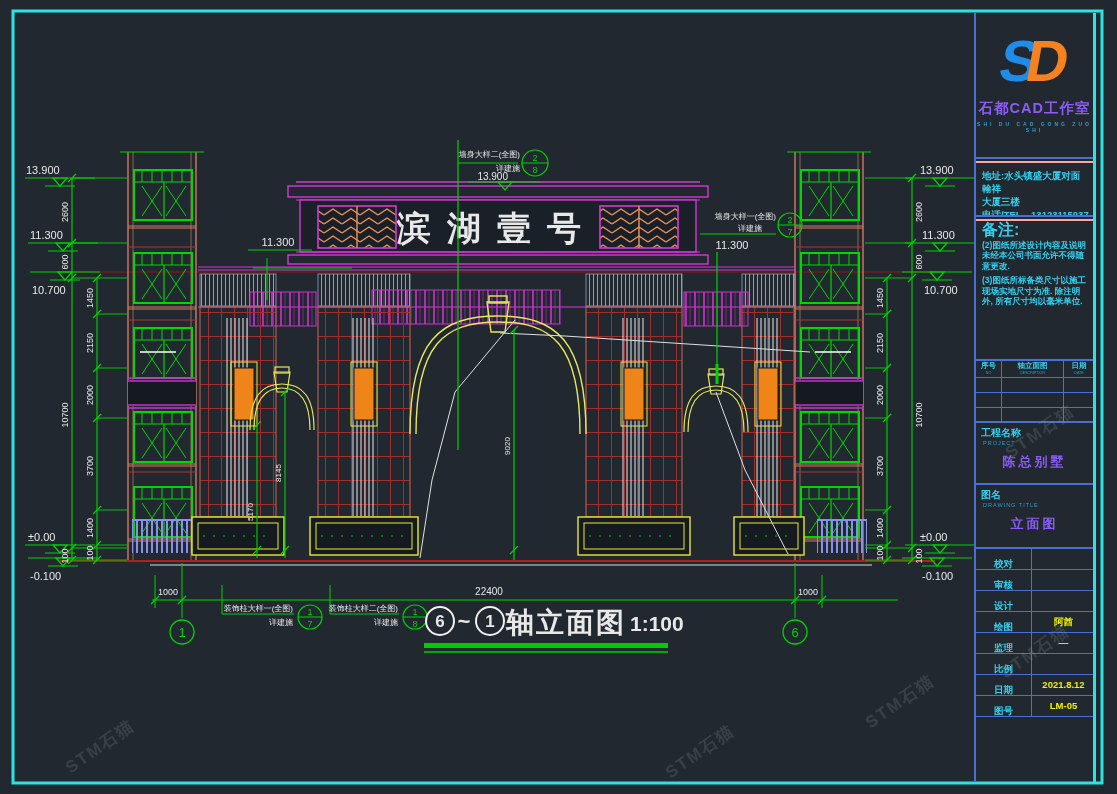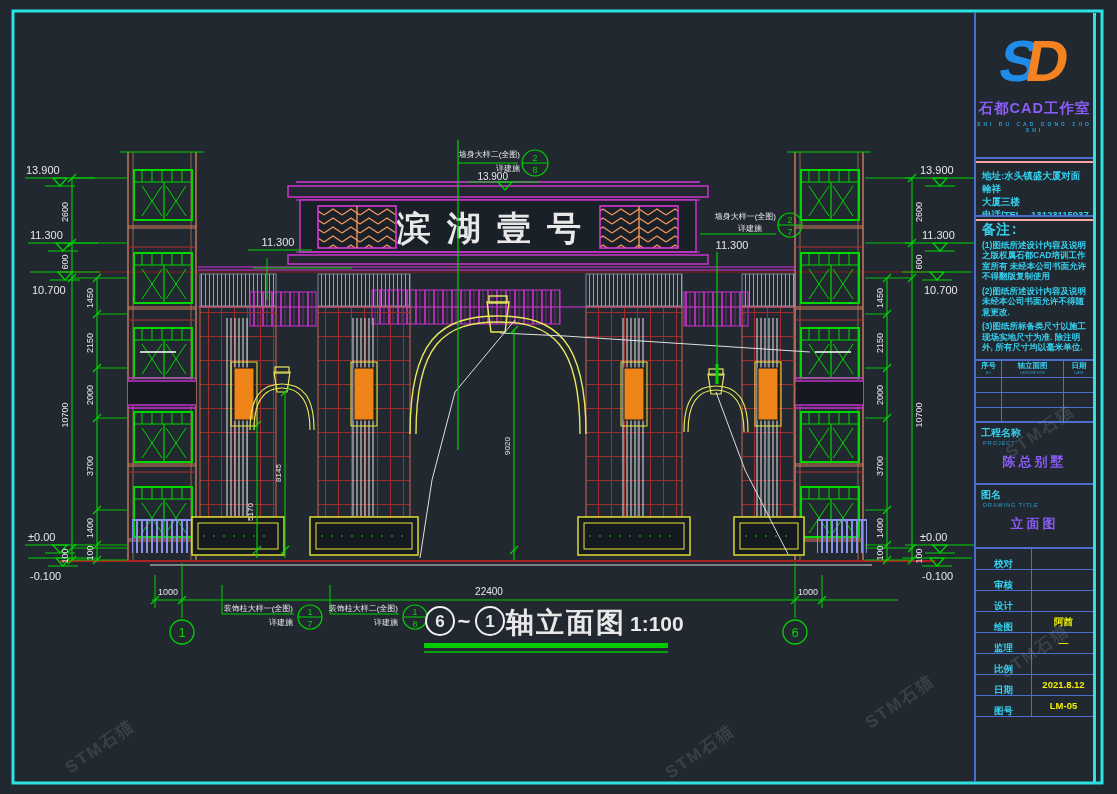--- a/index.html
+++ b/index.html
@@ -365,22 +365,21 @@
     <div class="logo-art"><span class="logo-s">S</span><span class="logo-d">D</span></div>
     <div class="studio">石都CAD工作室</div>
     <div class="studio-sub">SHI DU CAD GONG ZUO SHI</div>
   </div>
   <div class="tb-sec tb-dbl addr">
     <div>地址:水头镇盛大厦对面翰祥</div>
     <div>大厦三楼</div>
     <div>电话/TEL。13123115937</div>
   </div>
   <div class="tb-sec tb-dbl notes">
-    <div class="nt" style="font-size:14px;font-family:Liberation Mono, monospace;">备注:</div>
-    <div class="nt">(1)图纸所述设计内容及说明之版权属石都CAD培训工作室所有 未经本公司书面允许不得翻版复制使用</div>
+    <div class="nt" style="font-size:16px;">备注:</div>
     <div class="nt">(2)图纸所述设计内容及说明未经本公司书面允许不得随意更改.</div>
     <div class="nt">(3)图纸所标备类尺寸以施工现场实地尺寸为准. 除注明外, 所有尺寸均以毫米单位.</div>
   </div>
   <div class="tb-sec revtbl">
     <div>
           <div class="hz">序号</div>
           <div class="he">NO</div>
         </div>
     <div>
           <div class="hz">轴立面图</div>

